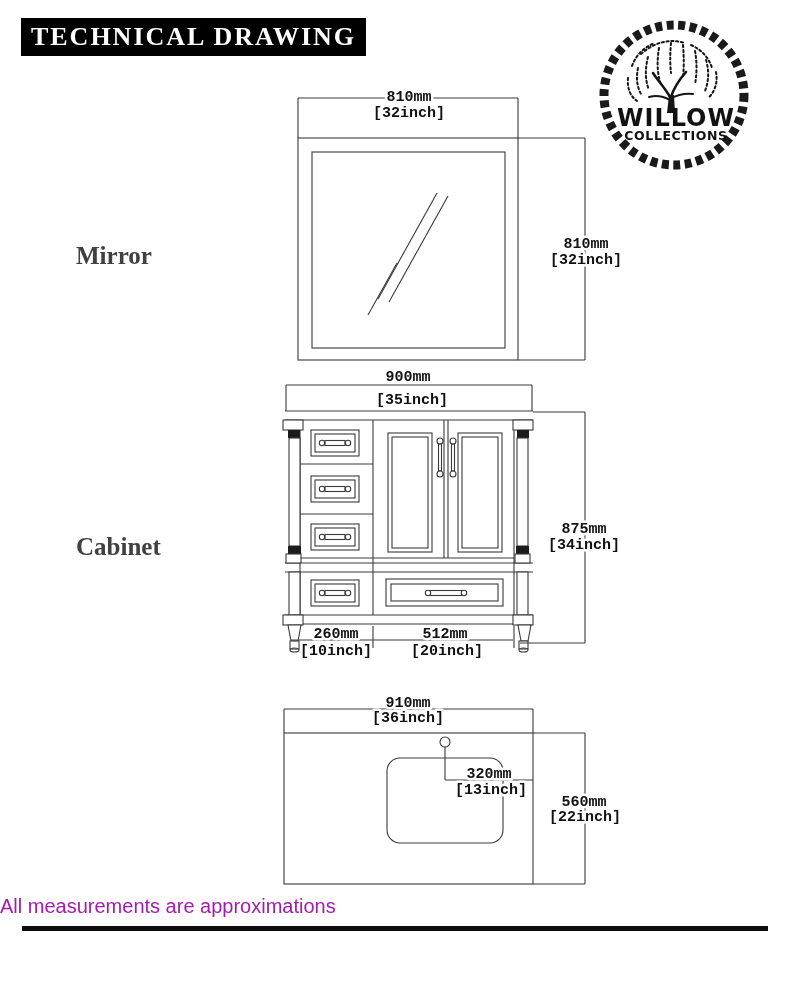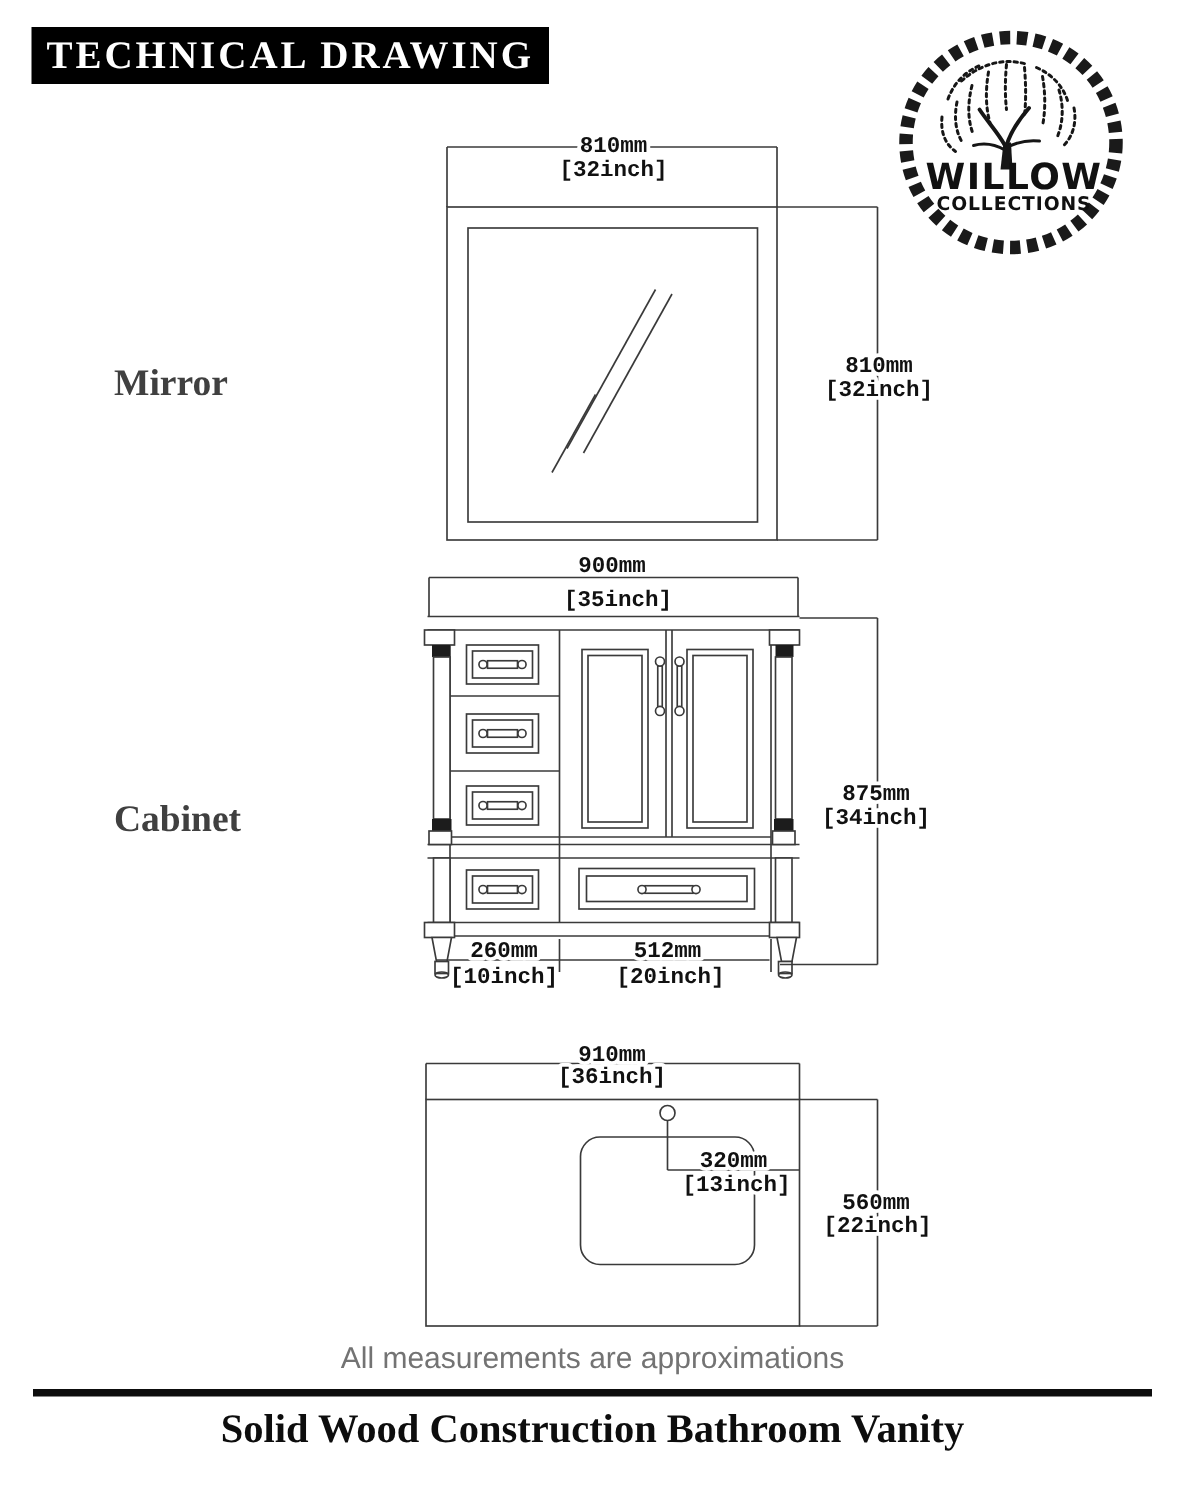--- a/index.html
+++ b/index.html
@@ -3,21 +3,21 @@
 <meta charset="utf-8">
 <style>
   html,body{margin:0;padding:0;background:#ffffff;}
   .page{position:relative;width:790px;height:990px;background:#ffffff;overflow:hidden;font-family:"Liberation Serif",serif;}
   .header-bar{position:absolute;left:21px;top:18px;width:345px;height:38px;background:#000;display:flex;align-items:center;justify-content:center;}
   .header-bar span{color:#fff;font:bold 26px "Liberation Serif",serif;letter-spacing:2px;white-space:nowrap;}
   .sec-label{position:absolute;font:bold 25px "Liberation Serif",serif;color:#404040;white-space:nowrap;}
   #lbl-mirror{left:76px;top:242px;}
   #lbl-cabinet{left:76px;top:533px;}
   #lbl-countertop{left:76px;top:795px;}
-  .foot-note{position:absolute;left:0;top:895px;width:100%;text-align:center;font:20px "Liberation Sans",sans-serif;color:#737373;}
+  .foot-note{position:absolute;left:0;top:895px;width:100%;font:20px "Liberation Sans",sans-serif;color:#a21caf;}
   .foot-rule{position:absolute;left:22px;top:926px;width:746px;height:5px;background:#0d0d0d;}
   .foot-title{position:absolute;left:0;top:937px;width:100%;text-align:center;font:bold 27px "Liberation Serif",serif;color:#0d0d0d;}
   svg.draw{position:absolute;left:0;top:0;}
   .ln{fill:none;stroke:#3a3a3a;stroke-width:1.1;}
   .fw{fill:#ffffff;stroke:#3a3a3a;stroke-width:1.1;}
   .dk{fill:#1c1c1c;stroke:none;}
   .dim{font:bold 15px "Liberation Mono","DejaVu Sans Mono",monospace;fill:#111;text-anchor:middle;
        paint-order:stroke fill;stroke:#ffffff;stroke-width:5px;stroke-linejoin:round;}
   .logo-main{font:900 24px "DejaVu Sans",sans-serif;letter-spacing:1px;fill:#111;text-anchor:middle;}
   .logo-sub{font:bold 12.5px "DejaVu Sans",sans-serif;letter-spacing:.6px;fill:#111;text-anchor:middle;}
@@ -230,15 +230,14 @@
       <line class="ln" x1="533" y1="733" x2="585" y2="733"></line>
       <line class="ln" x1="533" y1="884" x2="585" y2="884"></line>
       <line class="ln" x1="585" y1="733" x2="585" y2="884"></line>
       <text class="dim" x="584" y="806">560mm</text>
       <text class="dim" x="585" y="821">[22inch]</text>
     </g>
   </svg>
 
   <div class="foot-note">All measurements are approximations</div>
   <div class="foot-rule"></div>
-  <div class="foot-title">Solid Wood Construction Bathroom Vanity</div>
 
 </div>
 
 </body></html>

